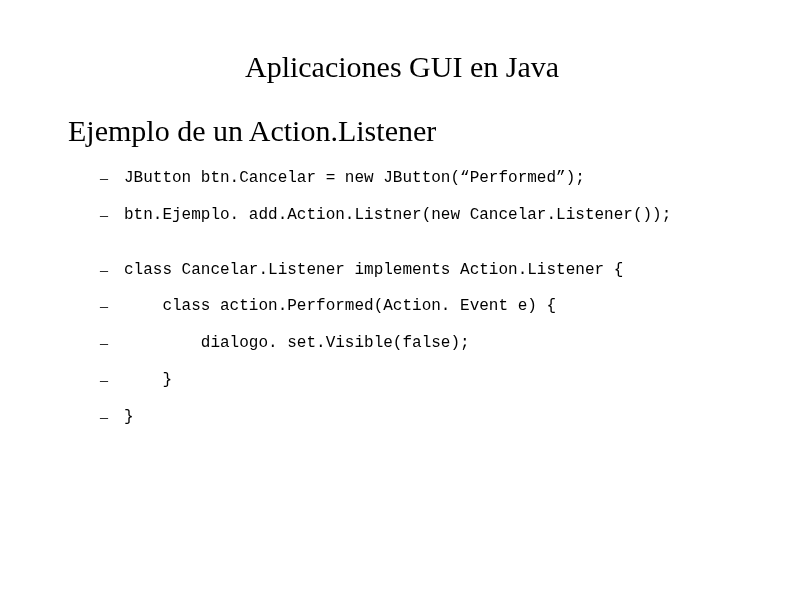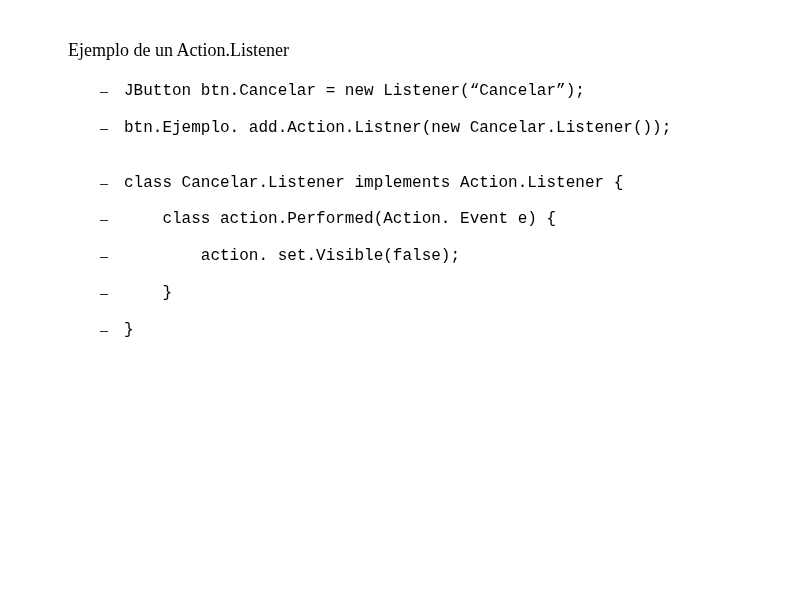--- a/index.html
+++ b/index.html
@@ -18,21 +18,21 @@
     height: 100%;
     box-sizing: border-box;
   }
   .title {
     text-align: center;
     font-size: 30px;
     font-weight: normal;
     margin: 10px 0 30px 0;
   }
   .subtitle {
-    font-size: 18px;
+    font-size: 30px;
     font-weight: normal;
     margin: 0 0 20px 8px;
   }
   ul.codelist {
     list-style: none;
     margin: 0;
     padding: 0 0 0 40px;
   }
   ul.codelist li {
     position: relative;
@@ -52,24 +52,25 @@
     font-size: 16px;
   }
   .gap {
     height: 18px;
   }
 </style>
 </head>
 <body>
 
 <div class="slide">
+  <h1 class="title">Aplicaciones GUI en Java</h1>
   <h2 class="subtitle">Ejemplo de un Action.Listener</h2>
   <ul class="codelist">
-    <li>JButton btn.Cancelar = new Listener(“Cancelar”);</li>
+    <li>JButton btn.Cancelar = new JButton(“Performed”);</li>
     <li>btn.Ejemplo. add.Action.Listner(new Cancelar.Listener());</li>
     <div class="gap"></div>
     <li>class Cancelar.Listener implements Action.Listener {</li>
     <li>    class action.Performed(Action. Event e) {</li>
-    <li>        action. set.Visible(false);</li>
+    <li>        dialogo. set.Visible(false);</li>
     <li>    }</li>
     <li>}</li>
   </ul>
 </div>
 
 </body></html>

